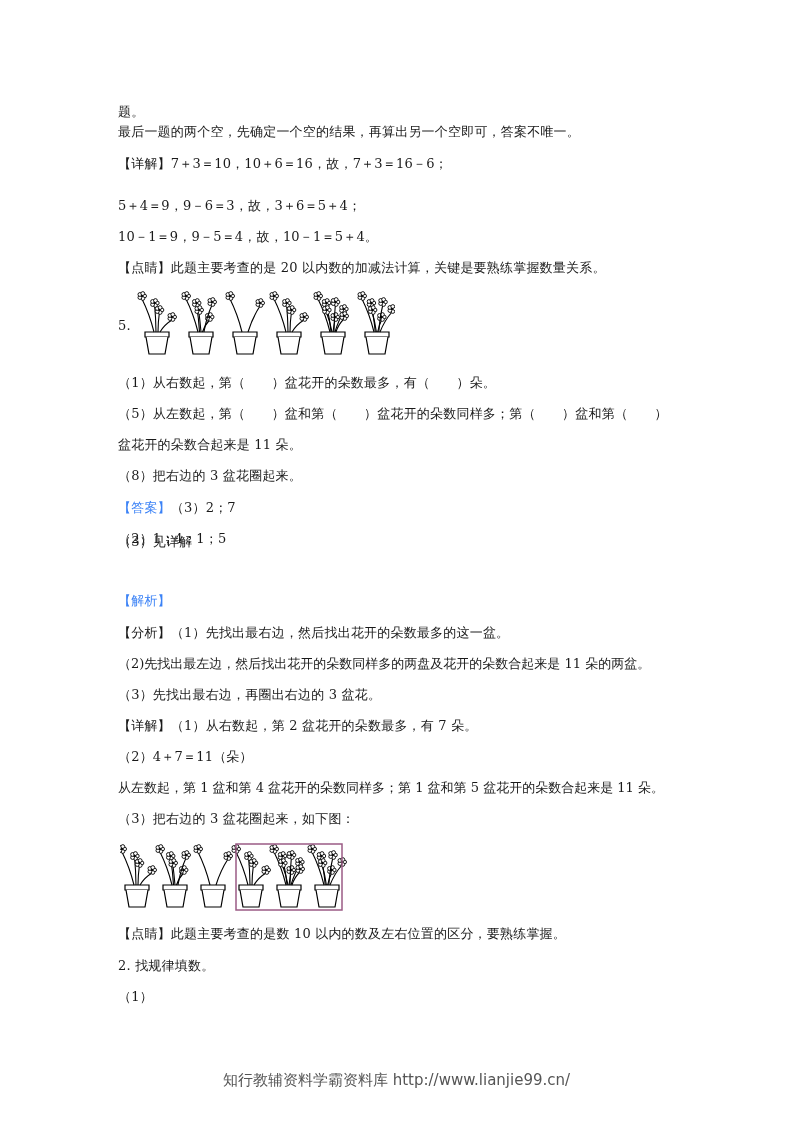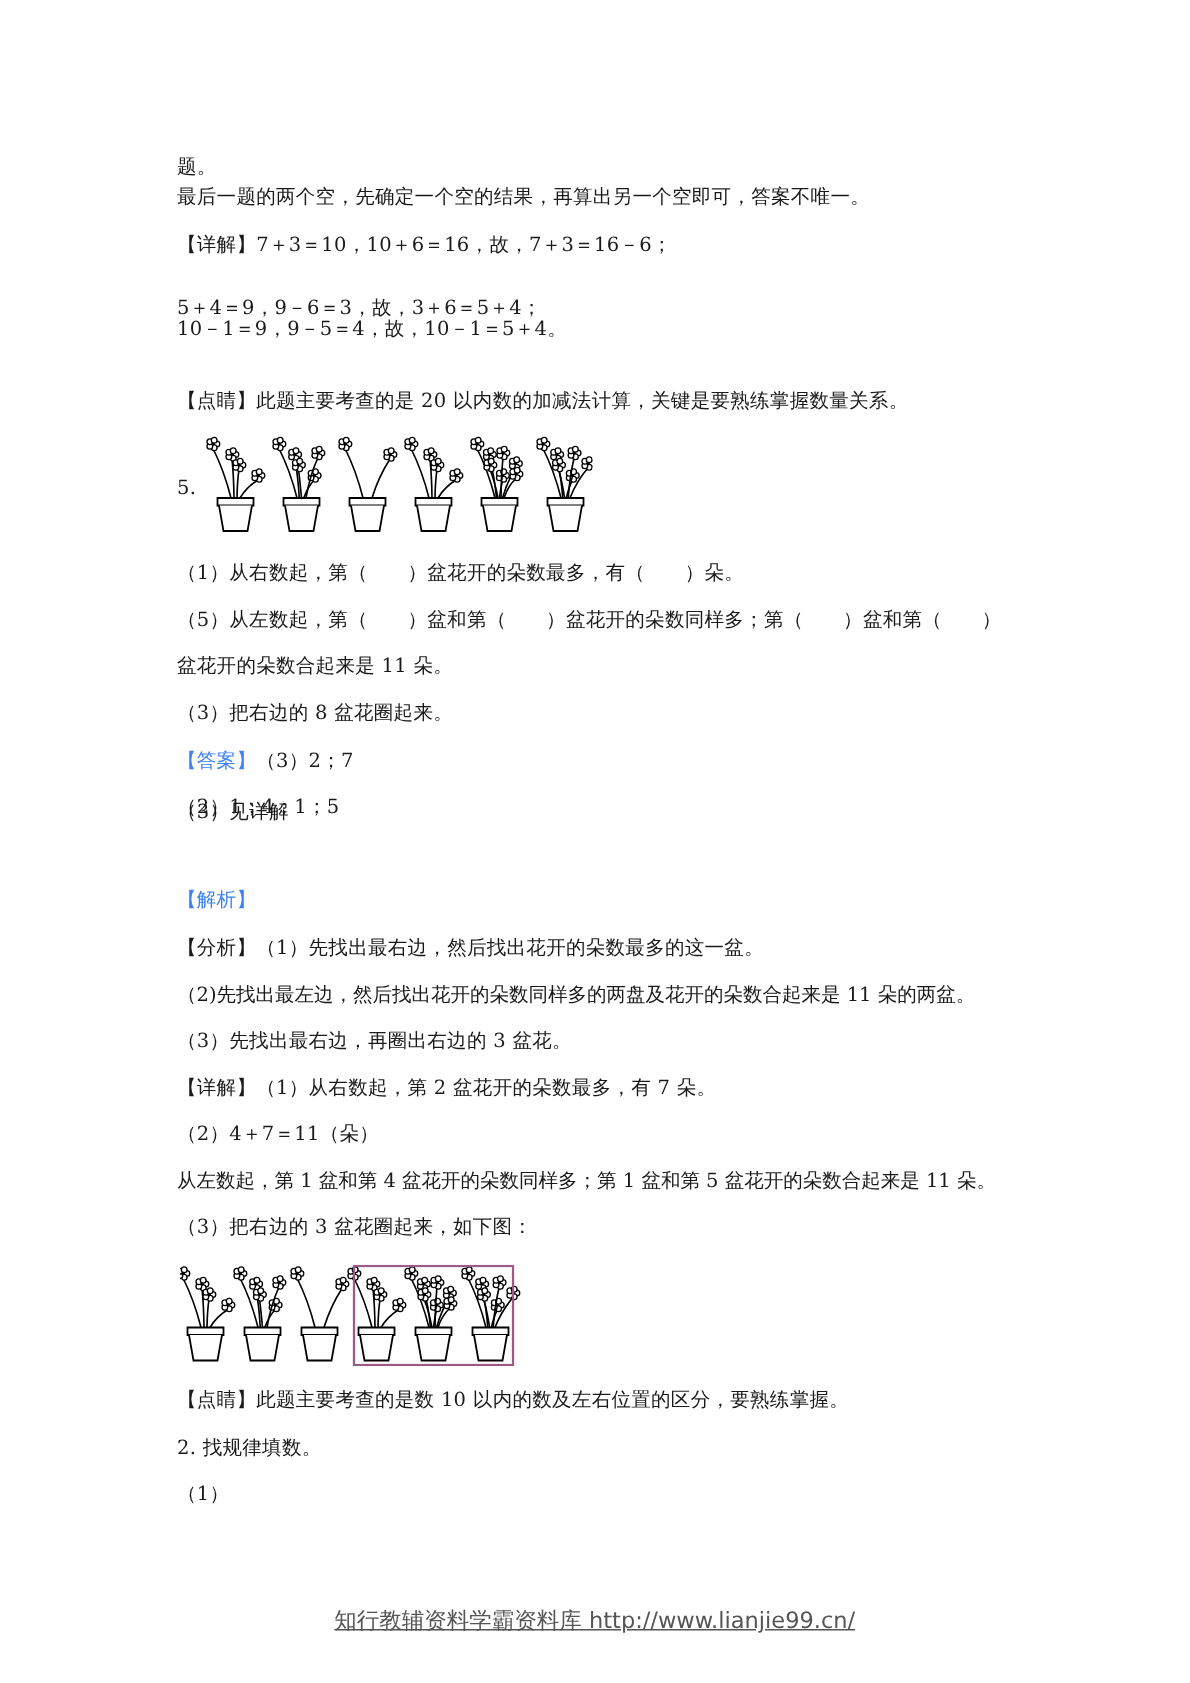--- a/index.html
+++ b/index.html
@@ -1,30 +1,30 @@
 <!DOCTYPE html>
 <html><head>
 <meta charset="utf-8">
 <style>
   html, body { margin:0; padding:0; background:#ffffff; }
   body { width:793px; height:1122px; position:relative; overflow:hidden;
          font-family:"DejaVu Serif", "Liberation Serif", serif; color:#1a1a1a; }
   .line { position:absolute; left:118px; font-size:13px; line-height:16px; white-space:nowrap; letter-spacing:0.2px; }
   .blue { color:#3b82f6; }
   .footer { position:absolute; left:0; width:793px; top:1071px; text-align:center;
-            font-family:"DejaVu Sans", "Liberation Sans", sans-serif; font-size:15px; color:#555;text-decoration:underline; }
+            font-family:"DejaVu Sans", "Liberation Sans", sans-serif; font-size:15px; color:#555; }
 </style>
 </head>
 <body>
 
 <div class="line" style="top:104px">题。</div>
 <div class="line" style="top:124px">最后一题的两个空，先确定一个空的结果，再算出另一个空即可，答案不唯一。</div>
 <div class="line" style="top:156px"><span>【详解】</span><span>7＋3＝10，10＋6＝16，故，7＋3＝16－6；</span></div>
 <div class="line" style="top:198px">5＋4＝9，9－6＝3，故，3＋6＝5＋4；</div>
-<div class="line" style="top:212px">10－1＝9，9－5＝4，故，10－1＝5＋4。</div>
+<div class="line" style="top:229px">10－1＝9，9－5＝4，故，10－1＝5＋4。</div>
 <div class="line" style="top:260px"><span>【点睛】</span><span>此题主要考查的是 20 以内数的加减法计算，关键是要熟练掌握数量关系。</span></div>
 
 <div class="line" style="top:318px">5.</div>
 <svg id="pots1" style="position:absolute;left:135px;top:290px" width="260" height="68">
     <path d="M10,42 h24 v5 h-24 z" fill="#fff" stroke="#000" stroke-width="1.2"></path>
     <path d="M11,47 L14,64 L30,64 L33,47" fill="#fff" stroke="#000" stroke-width="1.2"></path>
     <path d="M19,42 Q14.5,24 7,9" fill="none" stroke="#000" stroke-width="1.1"></path>
     <circle cx="9.6" cy="6" r="1.9" fill="#fff" stroke="#000" stroke-width="0.9"></circle>
     <circle cx="7.803444185374864" cy="8.4727469423674" r="1.9" fill="#fff" stroke="#000" stroke-width="0.9"></circle>
     <circle cx="4.8965558146251364" cy="7.52824165596043" r="1.9" fill="#fff" stroke="#000" stroke-width="0.9"></circle>
@@ -228,21 +228,21 @@
     <circle cx="257.8034441853749" cy="21.4727469423674" r="1.9" fill="#fff" stroke="#000" stroke-width="0.9"></circle>
     <circle cx="254.89655581462515" cy="20.528241655960432" r="1.9" fill="#fff" stroke="#000" stroke-width="0.9"></circle>
     <circle cx="254.89655581462515" cy="17.47175834403957" r="1.9" fill="#fff" stroke="#000" stroke-width="0.9"></circle>
     <circle cx="257.8034441853749" cy="16.5272530576326" r="1.9" fill="#fff" stroke="#000" stroke-width="0.9"></circle>
     <circle cx="257" cy="19" r="0.9" fill="#000"></circle>
   </svg>
 
 <div class="line" style="top:375px">（1）从右数起，第（　　）盆花开的朵数最多，有（　　）朵。</div>
 <div class="line" style="top:406px">（5）从左数起，第（　　）盆和第（　　）盆花开的朵数同样多；第（　　）盆和第（　　）</div>
 <div class="line" style="top:437px">盆花开的朵数合起来是 11 朵。</div>
-<div class="line" style="top:468px">（3）把右边的 8 盆花圈起来。</div>
+<div class="line" style="top:468px">（8）把右边的 3 盆花圈起来。</div>
 
 <div class="line" style="top:500px"><span class="blue">【答案】</span><span>（3）2；7</span></div>
 <div class="line" style="top:531px">（2）1；4；1；5</div>
 <div class="line" style="top:534px">（3）见详解</div>
 <div class="line blue" style="top:593px">【解析】</div>
 <div class="line" style="top:625px"><span>【分析】</span><span>（1）先找出最右边，然后找出花开的朵数最多的这一盆。</span></div>
 <div class="line" style="top:656px;letter-spacing:0">（2)先找出最左边，然后找出花开的朵数同样多的两盘及花开的朵数合起来是 11 朵的两盆。</div>
 <div class="line" style="top:687px">（3）先找出最右边，再圈出右边的 3 盆花。</div>
 <div class="line" style="top:718px"><span>【详解】</span><span>（1）从右数起，第 2 盆花开的朵数最多，有 7 朵。</span></div>
 <div class="line" style="top:749px">（2）4＋7＝11（朵）</div>

